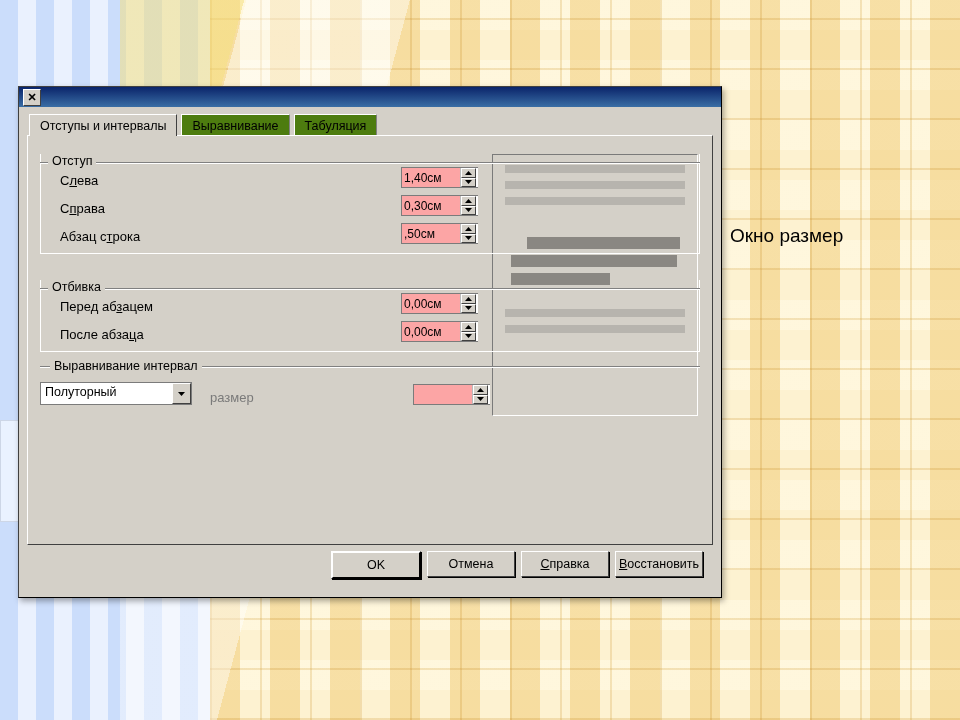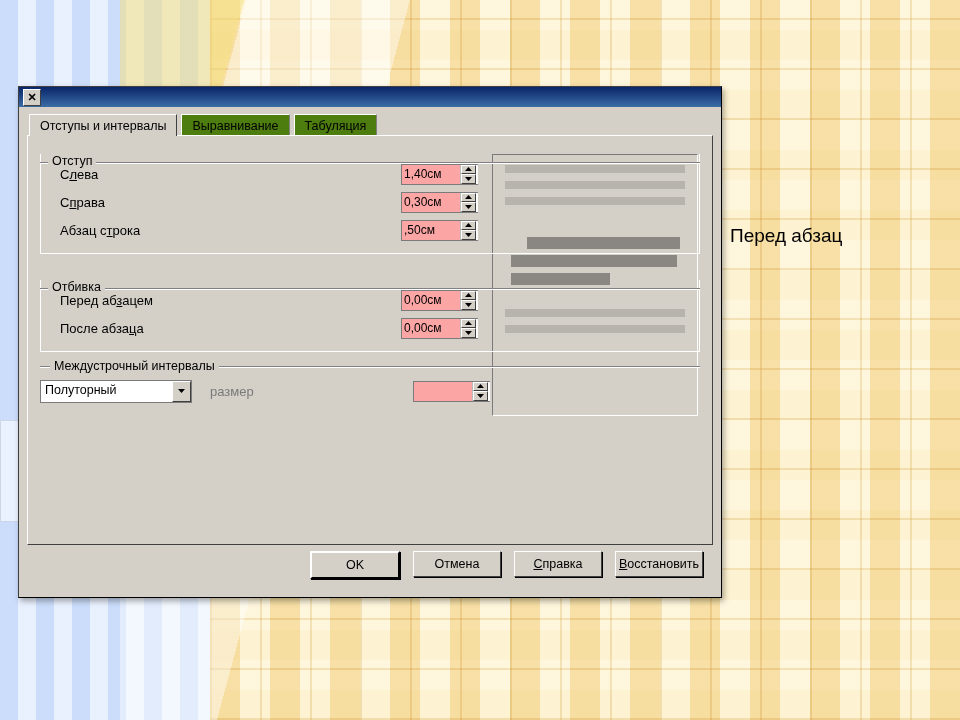--- a/index.html
+++ b/index.html
@@ -44,21 +44,21 @@
   .tab.active{border-top:1px solid #fff;border-left:1px solid #fff;border-right:1px solid #404040;background:#d4d0c8;font-weight:normal;z-index:2}
   .tab:not(.active){border-top:1px solid #fff;border-left:1px solid #fff;border-right:1px solid #808080;background:#4d7c0f}
   .tabpanel{border:1px solid #808080;border-top-color:#fff;border-left-color:#fff;border-right-color:#404040;border-bottom-color:#404040;padding:10px 12px 18px;background:#d4d0c8;min-height:380px;position:relative}
 
   
   .group{margin:4px 0 14px;position:relative}
   .group .frame{border:1px solid #808080;border-top:none;box-shadow:inset 1px 0 #fff,inset -1px -1px #fff;padding:10px 12px 10px 14px;margin-top:8px}
   .group .legend{position:absolute;top:0;left:8px;background:#d4d0c8;padding:0 4px;font-size:12.5px}
   .group .line{position:absolute;top:8px;left:0;right:0;height:0;border-top:1px solid #808080;box-shadow:0 1px #fff;z-index:0}
 
-  .row{display:flex;align-items:center;height:28px}
+  .row{display:flex;align-items:flex-end;height:28px}
   .row .lbl{flex:0 0 auto;font-size:13px;padding-left:6px}
   .row .lbl .u{text-decoration:underline}
   .spacer{flex:1}
   .spin{display:flex;align-items:stretch;height:19px;width:76px;border:1px solid #7b7b7b;background:#fff;border-right:none}
   .spin input{border:none;width:54px;font-size:12px;padding:1px 2px;font-family:inherit;background:#fca5a5}
   .spin .arrows{width:15px;display:flex;flex-direction:column;border-left:1px solid #bbb}
   .ar{flex:1;background:#d4d0c8;border:1px solid #fff;border-right-color:#404040;border-bottom-color:#404040;display:flex;align-items:center;justify-content:center}
   .ar svg{width:7px;height:4px;display:block}
 
   
@@ -71,36 +71,36 @@
   .disabled{color:#7a7a7a}
 
   
   .preview{position:absolute;right:14px;top:18px;width:180px;height:240px;border:1px solid #7a7a7a;background:#d4d0c8;border-right-color:#fff;border-bottom-color:#fff;padding:10px 12px}
   .pv-line{height:8px;background:#b7b4ae;margin-bottom:8px}
   .pv-para{height:12px;background:#8a8782;margin:6px 0}
   .pv-para.short{width:55%}
   .pv-para.med{width:85%}
 
   
-  .btnbar{display:flex;justify-content:flex-end;gap:13px;padding:6px 10px 8px}
+  .btnbar{display:flex;justify-content:flex-end;gap:6px;padding:6px 10px 8px}
   .btn{min-width:86px;height:24px;background:#d4d0c8;border:1px solid #404040;border-top-color:#fff;border-left-color:#fff;font-size:12.5px;display:flex;align-items:center;justify-content:center;box-shadow:1px 1px 0 #000}
   .btn.def{border:2px solid #000;border-top-color:#fff;border-left-color:#fff}
   .btn .u{text-decoration:underline}
 </style>
 </head>
 <body>
 
 <div class="bg">
   <div class="left"></div>
   <div class="right"></div>
   <div class="diag"></div>
   <div class="patch"></div>
 </div>
 
-<div class="caption">Перед абзац</div>
+<div class="caption">Окно размер</div>
 
 <div class="win">
   <div class="titlebar">
     <div class="xbtn">✕</div>
   </div>
   <div class="body">
     <div class="tabs">
       <div class="tab active"><span>Отступы и интервалы</span></div>
       <div class="tab"><span>Выравнивание</span></div>
       <div class="tab"><span>Табуляция</span></div>
@@ -224,21 +224,21 @@
                     </svg>
                   </div>
                 </div>
             </div>
           </div>
         </div>
       </div>
 
       <div class="inter">
         <div class="line2">
-            <span class="legend2">Междустрочный интервалы</span>
+            <span class="legend2">Выравнивание интервал</span>
           </div>
         <div class="row" style="gap:12px">
           <div class="combo">
             <span>Полуторный</span>
             <div class="dd">
                 <svg width="7" height="4" viewBox="0 0 7 4">
                   <polygon points="0,0 7,0 3.5,4" fill="#000"></polygon>
                 </svg>
               </div>
           </div>

